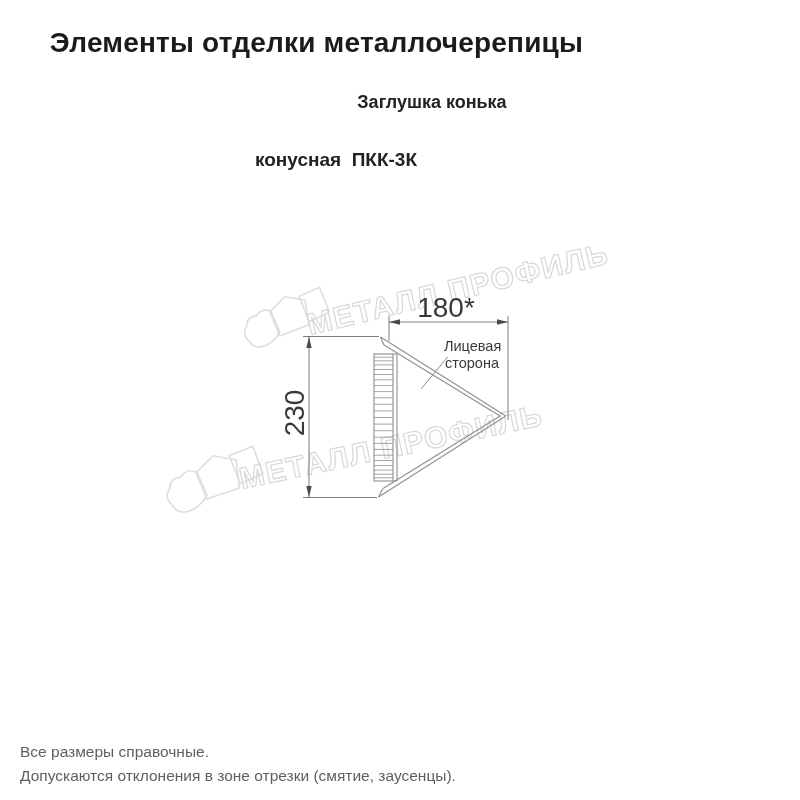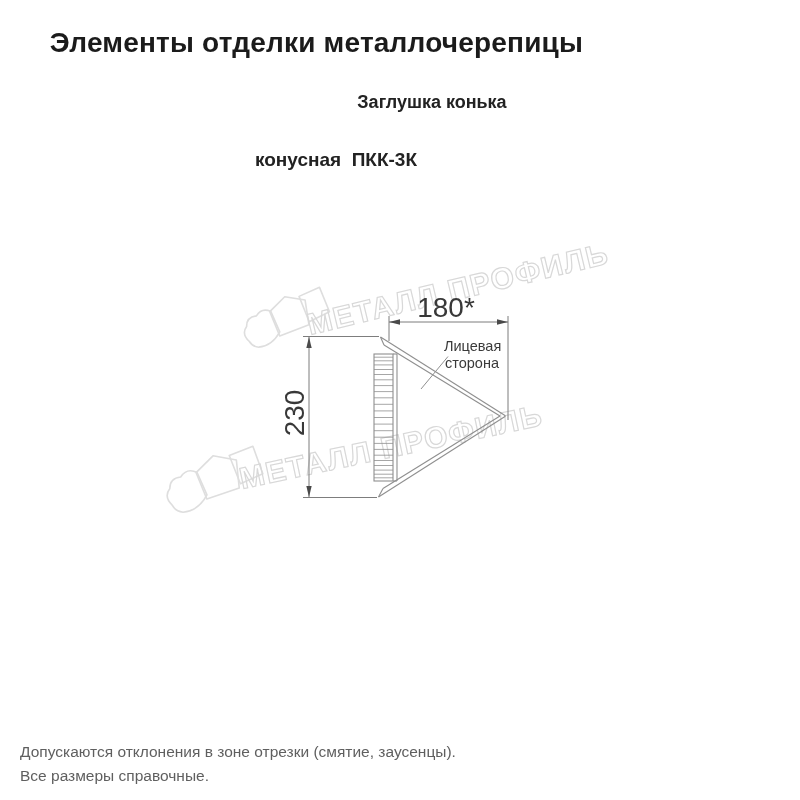--- a/index.html
+++ b/index.html
@@ -132,15 +132,15 @@
   </g>
 
   <g>
     <line x1="448" y1="356.5" x2="421" y2="389" stroke="#8f8f8f" stroke-width="1"></line>
     <text class="label-text" x="444" y="351">Лицевая</text>
     <text class="label-text" x="445" y="367.5">сторона</text>
   </g>
 </svg>
 
 <div class="abs footer">
+  <div>Все размеры справочные.</div>
   <div>Допускаются отклонения в зоне отрезки (смятие, заусенцы).</div>
-  <div>Все размеры справочные.</div>
 </div>
 
 </body></html>

